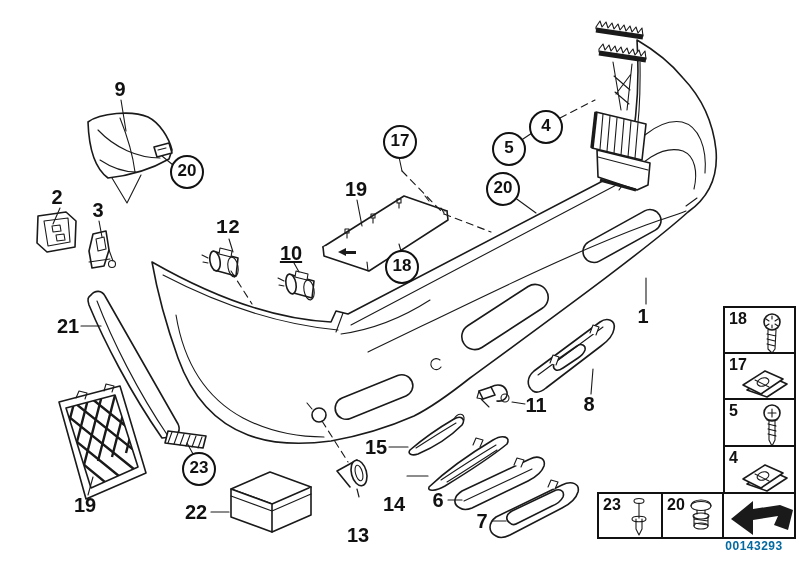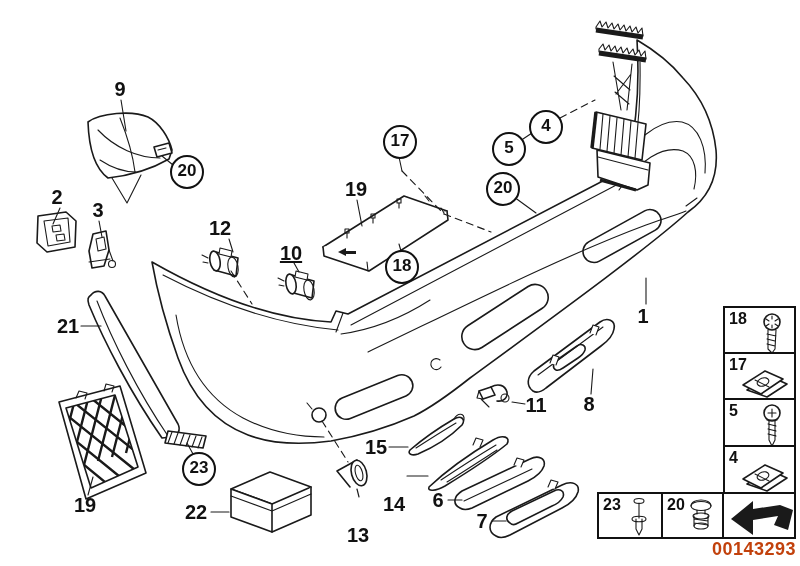--- a/index.html
+++ b/index.html
@@ -26,21 +26,21 @@
   }
   .legend-box{
     position:absolute;border:2px solid #111;background:#fff;box-sizing:border-box;z-index:4;
   }
   .legend-num{
     position:absolute;left:4px;top:2px;font-size:16px;font-weight:700;color:#111;line-height:1.1;
   }
   .legend-box svg{position:absolute;left:0;top:0;}
   .doc-number{
     position:absolute;left:708px;top:539px;width:92px;text-align:center;
-    font-size:18px;font-weight:700;color:#c2410c;letter-spacing:.5px;z-index:5;
+    font-size:12px;font-weight:700;color:#0369a1;letter-spacing:.5px;z-index:5;
   }
 </style>
 </head>
 <body>
 
 <div class="stage">
 
   <svg width="800" height="566" viewBox="0 0 800 566">
     <defs>
       <clipPath id="grilleClip">
@@ -266,21 +266,21 @@
 
   <div class="cl" style="left:643px;top:316px;">1</div>
   <div class="cl" style="left:57px;top:197px;">2</div>
   <div class="cl" style="left:98px;top:210px;">3</div>
   <div class="cl" style="left:438px;top:500px;">6</div>
   <div class="cl" style="left:482px;top:521px;">7</div>
   <div class="cl" style="left:589px;top:404px;">8</div>
   <div class="cl" style="left:120px;top:89px;">9</div>
   <div class="cl" style="left:291px;top:253px;text-decoration:underline;">10</div>
   <div class="cl" style="left:536px;top:405px;">11</div>
-  <div class="cl" style="left:220px;top:228px;">12</div>
+  <div class="cl" style="left:228px;top:228px;font-family:Liberation Mono, monospace;">12</div>
   <div class="cl" style="left:358px;top:507px;margin-top:28px;">13</div>
   <div class="cl" style="left:394px;top:504px;">14</div>
   <div class="cl" style="left:376px;top:447px;">15</div>
   <div class="cl" style="left:356px;top:189px;">19</div>
   <div class="cl" style="left:85px;top:505px;">19</div>
   <div class="cl" style="left:68px;top:326px;">21</div>
   <div class="cl" style="left:196px;top:512px;">22</div>
 
   <div class="circ" style="left:545px;top:126px;">4</div>
   <div class="circ" style="left:508px;top:148px;">5</div>

